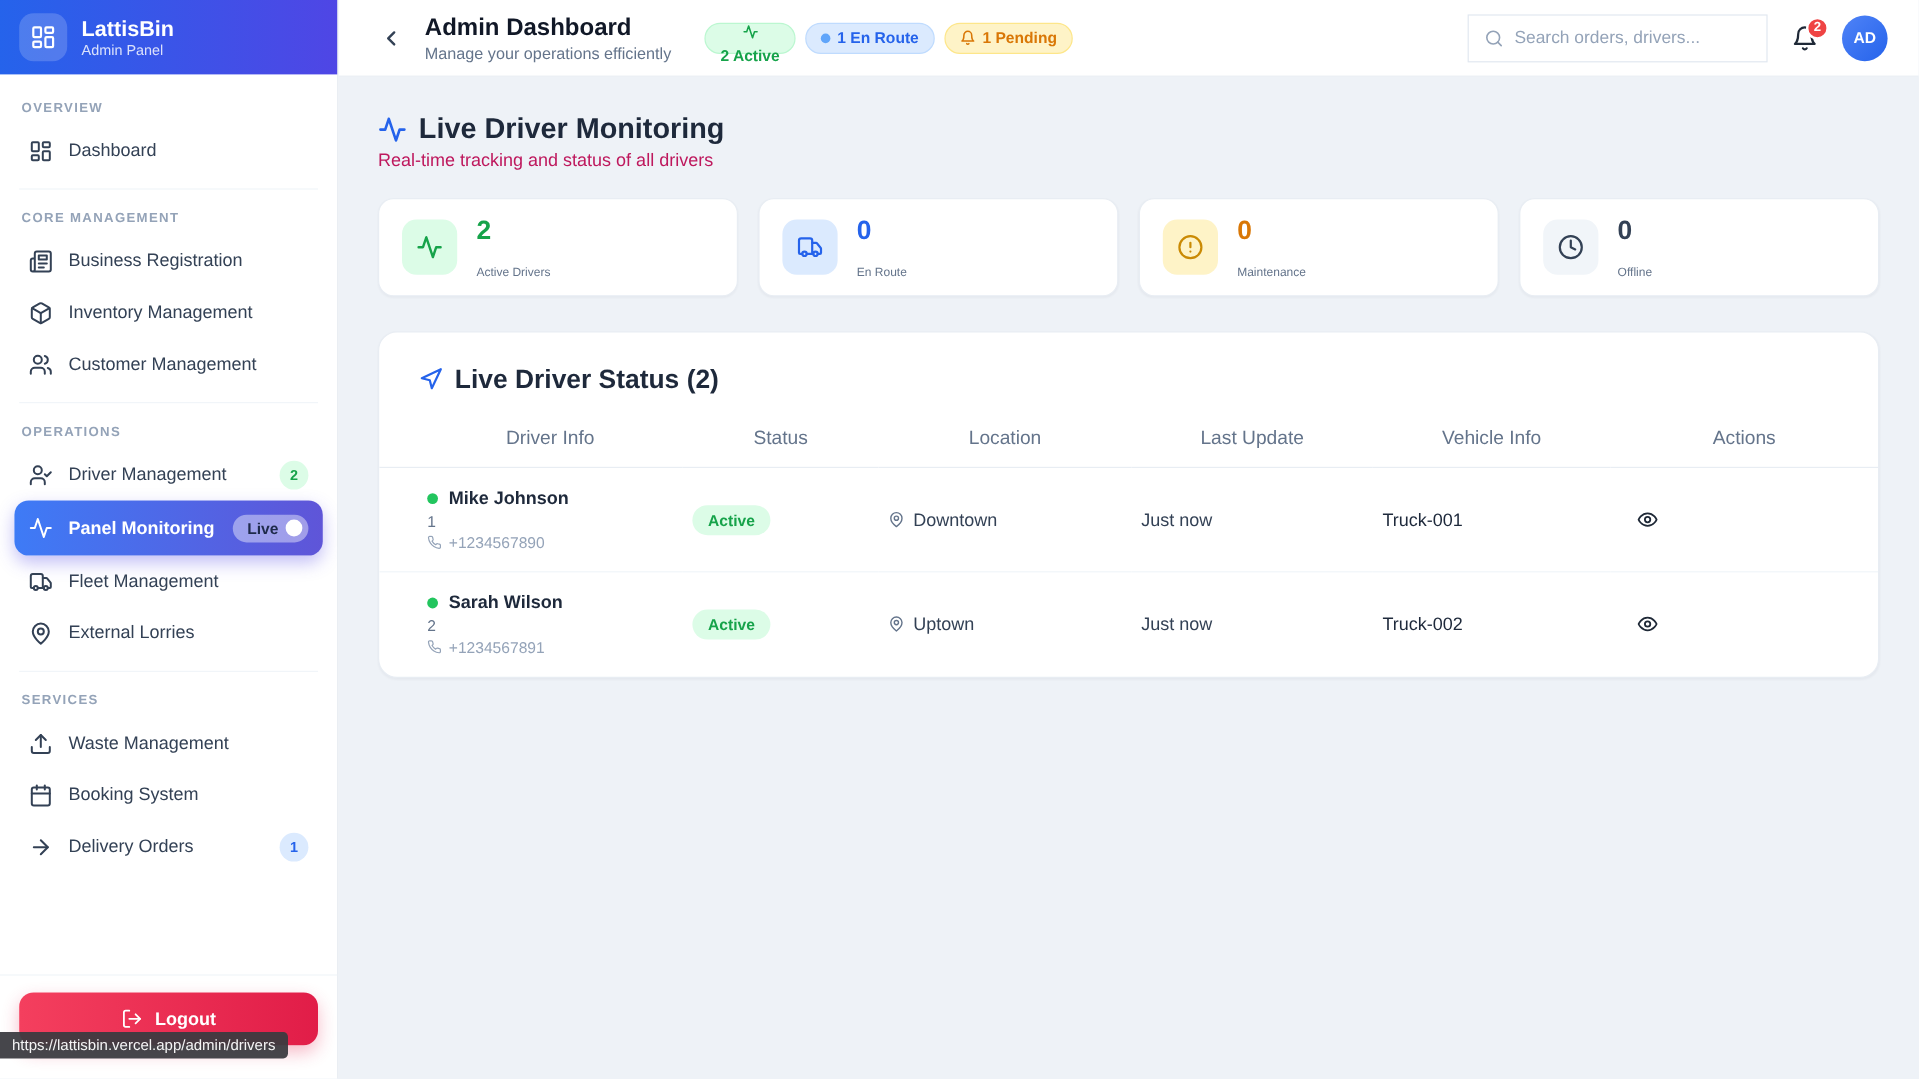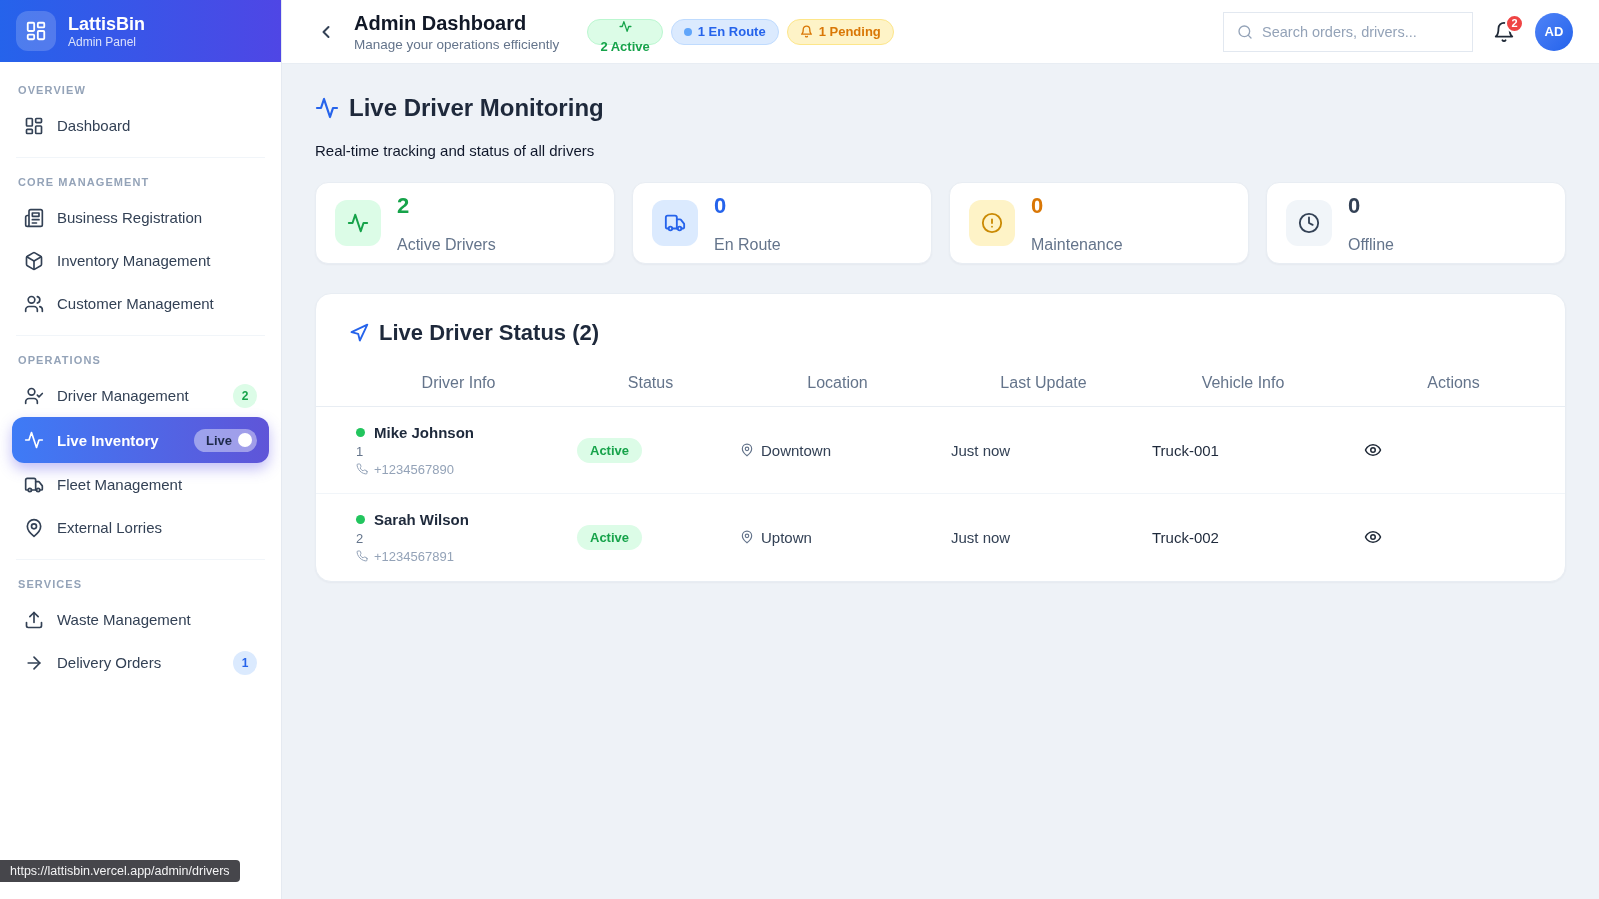--- a/index.html
+++ b/index.html
@@ -123,38 +123,38 @@
     width:38px; height:38px; border-radius:50%;
     background:linear-gradient(135deg,#4f83f7,#2563eb);
     color:#fff; font-size:13px; font-weight:700;
     display:flex; align-items:center; justify-content:center; cursor:pointer;
   }
 
   
   .main { flex:1; overflow:hidden; padding:30px 33px; }
   .page-title-row { display:flex; align-items:center; gap:10px; }
   .page-title { font-size:24px; font-weight:700; color:#1e293b; }
-  .page-sub { font-size:15px; color:#0f172a; margin-top:20px; }
+  .page-sub { font-size:15px; color:#be185d; margin-top:3px; }
 
   .stats-grid { display:grid; grid-template-columns:repeat(4,1fr); gap:17px; margin-top:23px; }
   .stat-card {
     background:#fff; border:1px solid #e8edf3; border-radius:13px;
     height:82px; display:flex; align-items:center; gap:16px; padding:0 19px;
     box-shadow:0 1px 2px rgba(15,23,42,0.04);
   }
   .stat-icon {
     width:46px; height:46px; border-radius:12px;
     display:flex; align-items:center; justify-content:center; flex-shrink:0;
   }
   .stat-icon.green { background:#dcfce7; color:#16a34a; }
   .stat-icon.blue  { background:#dbeafe; color:#2563eb; }
   .stat-icon.amber { background:#fef3c7; color:#ca8a04; }
   .stat-icon.gray  { background:#f1f5f9; color:#334155; }
   .stat-value { font-size:22px; font-weight:700; line-height:26px; }
-  .stat-label { font-size:16px; color:#64748b; margin-top:17px; }
+  .stat-label { font-size:10px; color:#64748b; margin-top:17px; }
 
   .table-card {
     margin-top:29px; background:#fff; border:1px solid #e8edf3; border-radius:16px;
     box-shadow:0 1px 2px rgba(15,23,42,0.04); overflow:hidden;
   }
   .table-title-row { display:flex; align-items:center; gap:10px; padding:26px 33px 16px; }
   .table-title { font-size:22px; font-weight:700; color:#1e293b; }
 
   table { width:100%; border-collapse:collapse; table-layout:fixed; }
   thead th {
@@ -264,21 +264,21 @@
       <span class="nlabel">Driver Management</span>
       <span class="count-badge green">2</span>
     </div>
 
     <div class="nav-item active">
       <span class="nicon">
           <svg width="20" height="20" viewBox="0 0 24 24" fill="none" stroke="currentColor" stroke-width="2" stroke-linecap="round" stroke-linejoin="round">
             <path d="M22 12h-4l-3 9L9 3l-3 9H2"></path>
           </svg>
         </span>
-      <span class="nlabel">Live Inventory</span>
+      <span class="nlabel">Panel Monitoring</span>
       <span class="live-pill">
         <span>Live</span>
         <span class="live-dot"></span>
       </span>
     </div>
 
     <div class="nav-item">
       <span class="nicon">
           <svg width="20" height="20" viewBox="0 0 24 24" fill="none" stroke="currentColor" stroke-width="2" stroke-linecap="round" stroke-linejoin="round">
             <path d="M14 18V6a2 2 0 0 0-2-2H4a2 2 0 0 0-2 2v11a1 1 0 0 0 1 1h2"></path>
@@ -309,29 +309,52 @@
             <path d="M21 15v4a2 2 0 0 1-2 2H5a2 2 0 0 1-2-2v-4"></path>
             <polyline points="17 8 12 3 7 8"></polyline>
             <line x1="12" x2="12" y1="3" y2="15"></line>
           </svg>
         </span>
       <span class="nlabel">Waste Management</span>
     </div>
     <div class="nav-item">
       <span class="nicon">
           <svg width="20" height="20" viewBox="0 0 24 24" fill="none" stroke="currentColor" stroke-width="2" stroke-linecap="round" stroke-linejoin="round">
+            <rect x="3" y="4" width="18" height="18" rx="2"></rect>
+            <line x1="16" y1="2" x2="16" y2="6"></line>
+            <line x1="8" y1="2" x2="8" y2="6"></line>
+            <line x1="3" y1="10" x2="21" y2="10"></line>
+          </svg>
+        </span>
+      <span class="nlabel">Booking System</span>
+    </div>
+    <div class="nav-item">
+      <span class="nicon">
+          <svg width="20" height="20" viewBox="0 0 24 24" fill="none" stroke="currentColor" stroke-width="2" stroke-linecap="round" stroke-linejoin="round">
             <path d="M5 12h14"></path>
             <path d="m12 5 7 7-7 7"></path>
           </svg>
         </span>
       <span class="nlabel">Delivery Orders</span>
       <span class="count-badge blue">1</span>
     </div>
   </nav>
 
+  <div class="side-footer">
+    <button class="logout-btn">
+      <span>
+          <svg width="18" height="18" viewBox="0 0 24 24" fill="none" stroke="currentColor" stroke-width="2" stroke-linecap="round" stroke-linejoin="round">
+            <path d="M9 21H5a2 2 0 0 1-2-2V5a2 2 0 0 1 2-2h4"></path>
+            <polyline points="16 17 21 12 16 7"></polyline>
+            <line x1="21" x2="9" y1="12" y2="12"></line>
+          </svg>
+        </span>
+      <span>Logout</span>
+    </button>
+  </div>
 </aside>
 
 <div class="url-tooltip">https://lattisbin.vercel.app/admin/drivers</div>
 
 <div class="right-col">
 
   <header class="topbar">
     <button class="back-btn">
       <span>
           <svg width="20" height="20" viewBox="0 0 24 24" fill="none" stroke="currentColor" stroke-width="2.4" stroke-linecap="round" stroke-linejoin="round">

